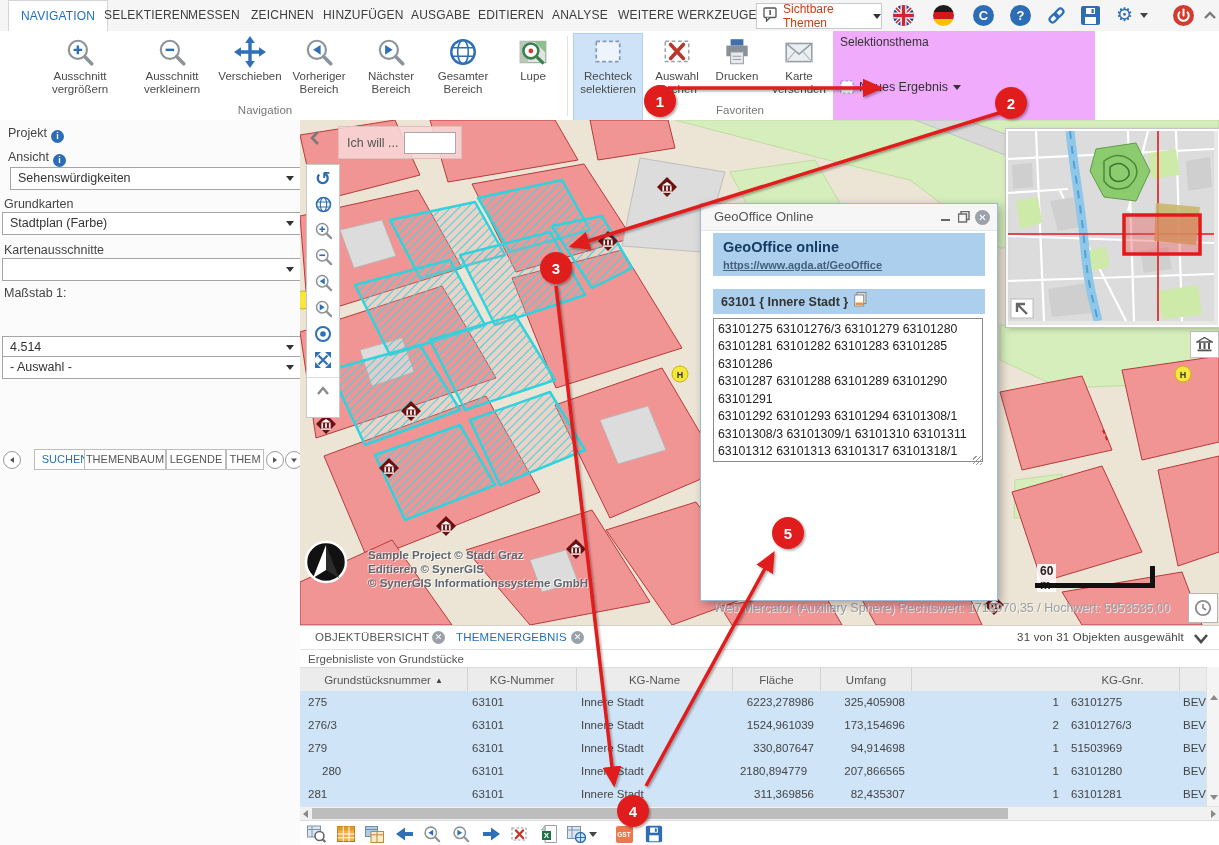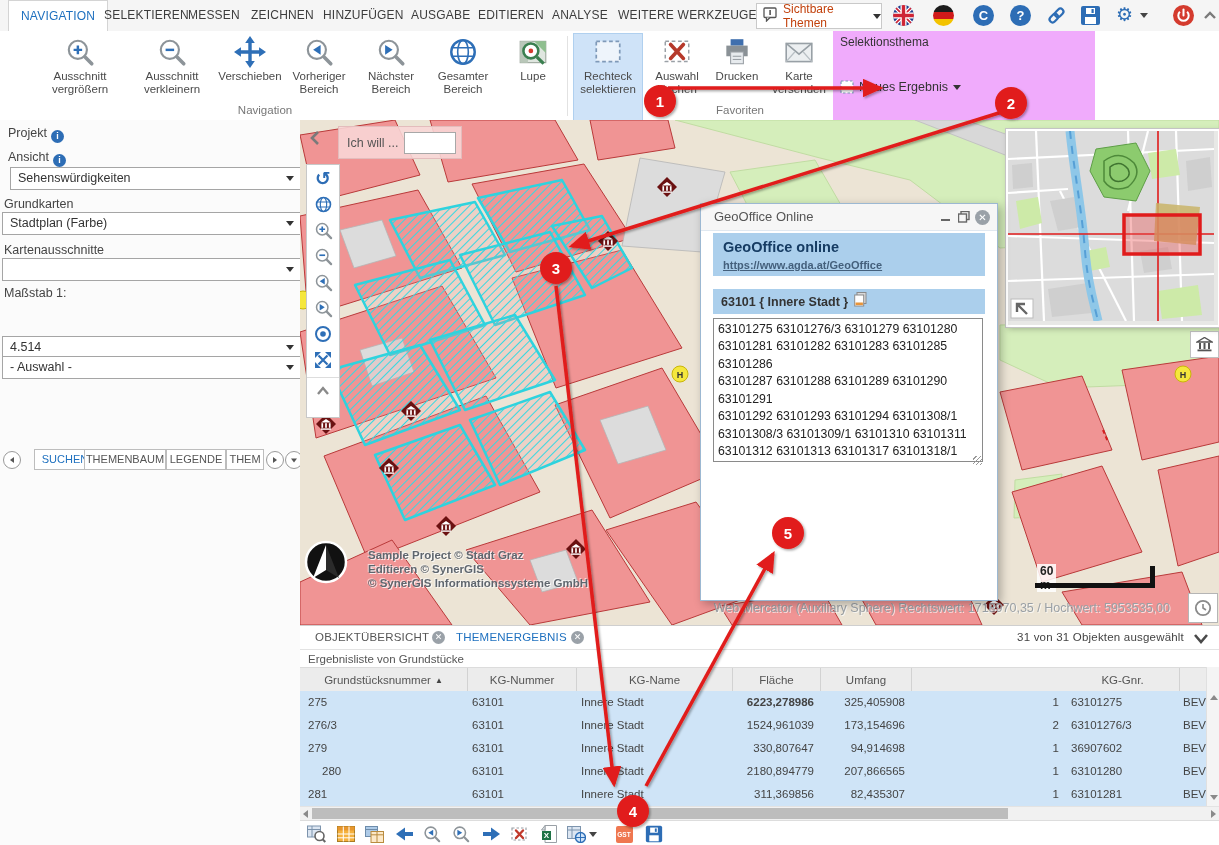--- a/index.html
+++ b/index.html
@@ -639,21 +639,21 @@
       <div class="th" style="width:91px;">Umfang</div>
       <div class="th" style="width:154px;margin-top:28px;">Typ</div>
       <div class="th" style="width:114px;">KG-Gnr.</div>
       <div class="th" style="width:26px;border-right:none;"></div>
     </div>
 
     <div class="trow" style="top:65px;">
       <div class="td tr-l" style="width:168px;padding-left:8px;">275</div>
       <div class="td tr-l" style="width:109px;padding-left:4px;">63101</div>
       <div class="td tr-l" style="width:156px;padding-left:4px;">Innere Stadt</div>
-      <div class="td tr-r" style="width:88px;padding-right:7px;font-weight:bold;">6223,278986</div>
+      <div class="td tr-r" style="width:88px;padding-right:7px;">6223,278986</div>
       <div class="td tr-r" style="width:91px;padding-right:7px;">325,405908</div>
       <div class="td tr-r" style="width:154px;padding-right:7px;">1</div>
       <div class="td tr-l" style="width:114px;padding-left:5px;">63101275</div>
       <div class="td tr-l" style="width:26px;padding-left:3px;">BEV</div>
     </div>
     <div class="trow" style="top:88px;">
       <div class="td tr-l" style="width:168px;padding-left:8px;">276/3</div>
       <div class="td tr-l" style="width:109px;padding-left:4px;">63101</div>
       <div class="td tr-l" style="width:156px;padding-left:4px;">Innere Stadt</div>
       <div class="td tr-r" style="width:88px;padding-right:7px;">1524,961039</div>
@@ -662,28 +662,28 @@
       <div class="td tr-l" style="width:114px;padding-left:5px;">63101276/3</div>
       <div class="td tr-l" style="width:26px;padding-left:3px;">BEV</div>
     </div>
     <div class="trow" style="top:111px;">
       <div class="td tr-l" style="width:168px;padding-left:8px;">279</div>
       <div class="td tr-l" style="width:109px;padding-left:4px;">63101</div>
       <div class="td tr-l" style="width:156px;padding-left:4px;">Innere Stadt</div>
       <div class="td tr-r" style="width:88px;padding-right:7px;">330,807647</div>
       <div class="td tr-r" style="width:91px;padding-right:7px;">94,914698</div>
       <div class="td tr-r" style="width:154px;padding-right:7px;">1</div>
-      <div class="td tr-l" style="width:114px;padding-left:5px;">36907602</div>
+      <div class="td tr-l" style="width:114px;padding-left:5px;">51503969</div>
       <div class="td tr-l" style="width:26px;padding-left:3px;">BEV</div>
     </div>
     <div class="trow" style="top:134px;">
       <div class="td tr-l" style="width:168px;padding-left:22px;">280</div>
       <div class="td tr-l" style="width:109px;padding-left:4px;">63101</div>
       <div class="td tr-l" style="width:156px;padding-left:4px;">Innere Stadt</div>
-      <div class="td tr-r" style="width:88px;padding-right:7px;">2180,894779</div>
+      <div class="td tr-r" style="width:88px;padding-right:7px;text-align:center;">2180,894779</div>
       <div class="td tr-r" style="width:91px;padding-right:7px;">207,866565</div>
       <div class="td tr-r" style="width:154px;padding-right:7px;">1</div>
       <div class="td tr-l" style="width:114px;padding-left:5px;">63101280</div>
       <div class="td tr-l" style="width:26px;padding-left:3px;">BEV</div>
     </div>
     <div class="trow" style="top:157px;">
       <div class="td tr-l" style="width:168px;padding-left:8px;">281</div>
       <div class="td tr-l" style="width:109px;padding-left:4px;">63101</div>
       <div class="td tr-l" style="width:156px;padding-left:4px;">Innere Stadt</div>
       <div class="td tr-r" style="width:88px;padding-right:7px;">311,369856</div>

